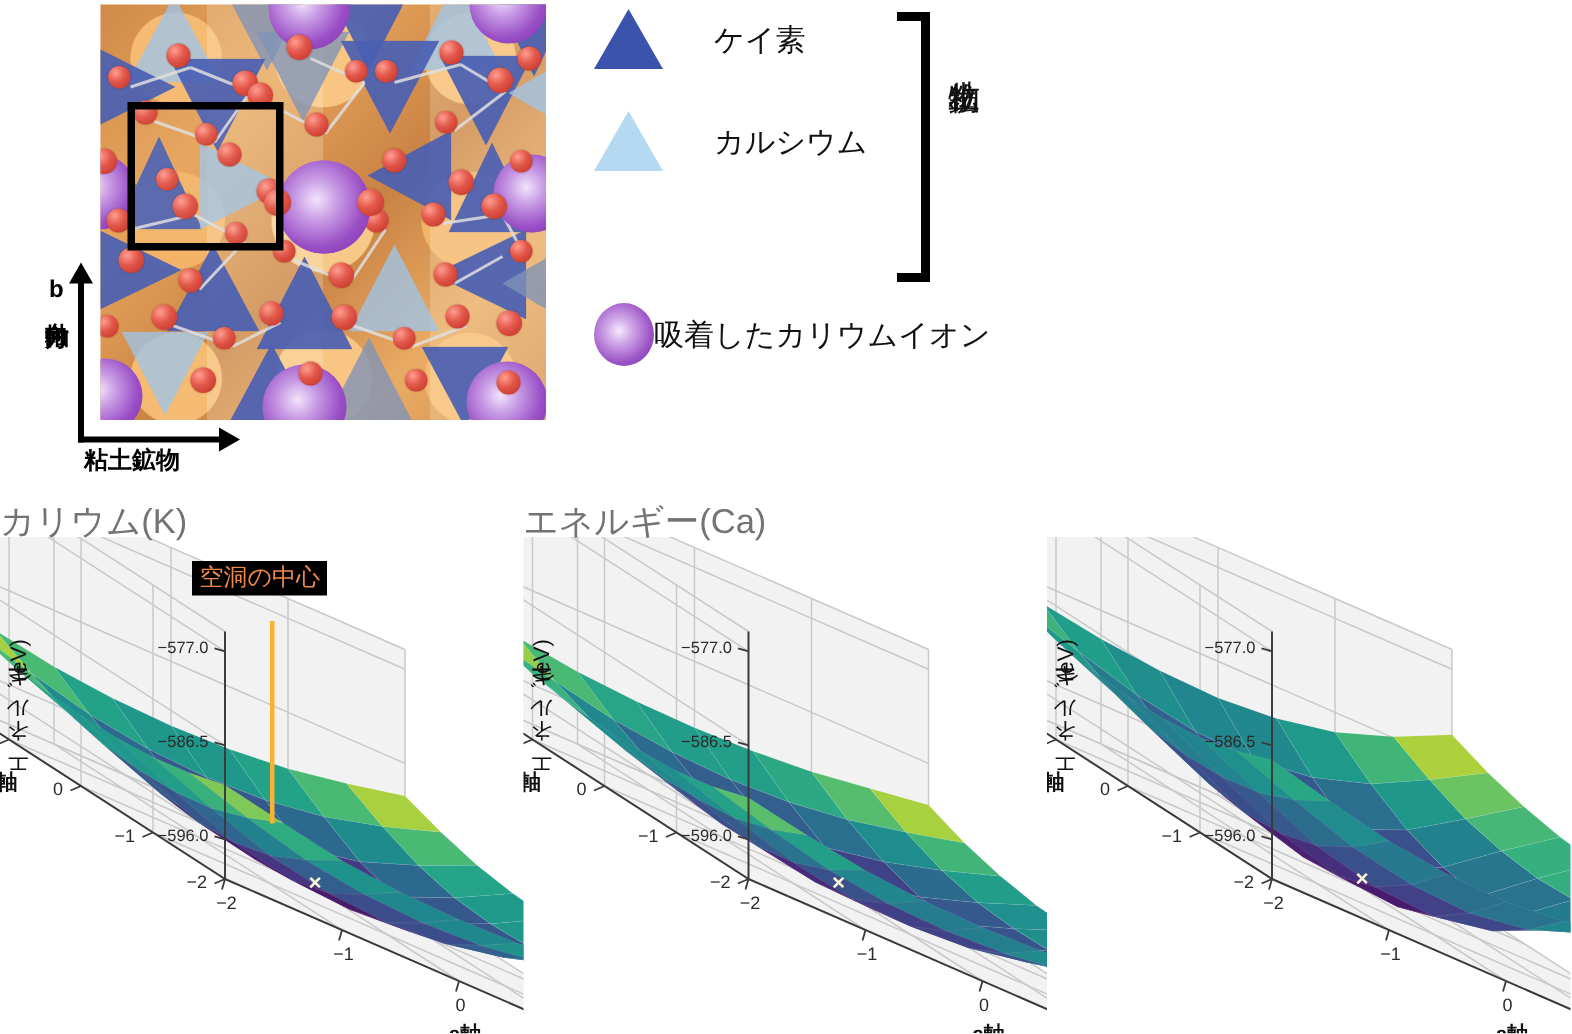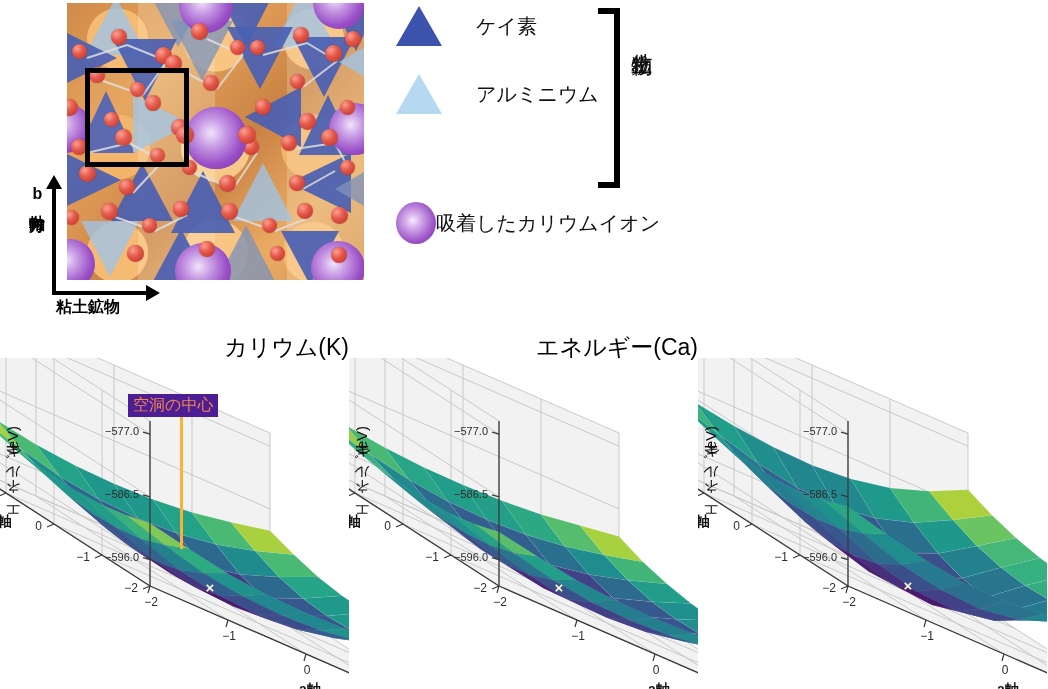--- a/index.html
+++ b/index.html
@@ -108,42 +108,42 @@
   #clay-bracket-label {
     position: absolute; left: 238px; top: 36px;
     writing-mode: vertical-rl; text-orientation: upright;
     font-size: 21px; color: #111; line-height: 1.32; letter-spacing: 1px;
   }
 
   
   #plots { position: absolute; left: 0; top: 330px; width: 1048px; height: 359px; }
   .plot { position: absolute; top: 0; width: 349px; height: 359px; }
   .plot-title {
-    position: absolute; left: 0; top: 2px; width: 349px; text-align: right;
-    font-size: 23px; color: #000000; letter-spacing: 0px;
+    position: absolute; left: 0; top: 2px; width: 349px; text-align: left;
+    font-size: 23px; color: #737373; letter-spacing: 0px;
   }
   .plot-svg { position: absolute; left: 0; top: 28px; }
   .ylabel {
     position: absolute; left: 4px; top: 96px;
     writing-mode: vertical-rl; transform: rotate(180deg);
     font-size: 15px; color: #111; white-space: nowrap;
   }
   .tick-text { font-size: 11px; fill: #2b2b2b; font-family: "Liberation Sans", sans-serif; }
   .tick-text-sm { font-size: 12px; fill: #2b2b2b; font-family: "Liberation Sans", sans-serif; }
   .axname { font-size: 14px; fill: #111; font-weight: 700; font-family: "Liberation Sans", sans-serif; }
   .pane { fill: #f2f2f2; }
   .pane-line { stroke: #c9c9c9; stroke-width: 1; fill: none; }
   .axline { stroke: #3a3a3a; stroke-width: 1.3; fill: none; }
   .tickmark { stroke: #3a3a3a; stroke-width: 1.2; }
   .surf-cell { stroke: rgba(255,255,255,0.13); stroke-width: 0.4; }
   .marker-x { font-size: 15px; fill: #fdf6d8; font-weight: 700; font-family: "Liberation Sans", sans-serif; }
 
   #annot-box {
-    position: absolute; left: 128px; top: 64px;
-    background: #4c1d95; padding: 1px 5px;
+    position: absolute; left: 128px; top: 44px;
+    background: #000000; padding: 1px 5px;
     font-size: 16px; color: #f0884a; white-space: nowrap; z-index: 5;
   }
   #annot-line {
     position: absolute; left: 180px; top: 84px; width: 3px; height: 135px;
     background: #f9b232; z-index: 4;
   }
 </style>
 </head>
 <body>
 
@@ -272,21 +272,21 @@
 
   <div id="legend-panel">
 
     <div class="legend-row" style="left:6px; top:6px;">
       <div class="tri-marker silicon"></div>
       <div class="legend-label" style="margin-left:34px;text-align:right;">ケイ素</div>
     </div>
 
     <div class="legend-row" style="left:6px; top:74px;">
       <div class="tri-marker aluminum"></div>
-      <div class="legend-label" style="margin-left:34px;">アルミニウム</div>
+      <div class="legend-label" style="margin-left:34px;">カルシウム</div>
     </div>
 
 
     <div class="legend-row" style="left:6px; top:202px;">
       <div class="sph-marker potassium"></div>
       <div class="legend-label" style="">吸着したカリウムイオン</div>
     </div>
 
     <div id="clay-bracket"></div>
     <div id="clay-bracket-label">粘土鉱物</div>

